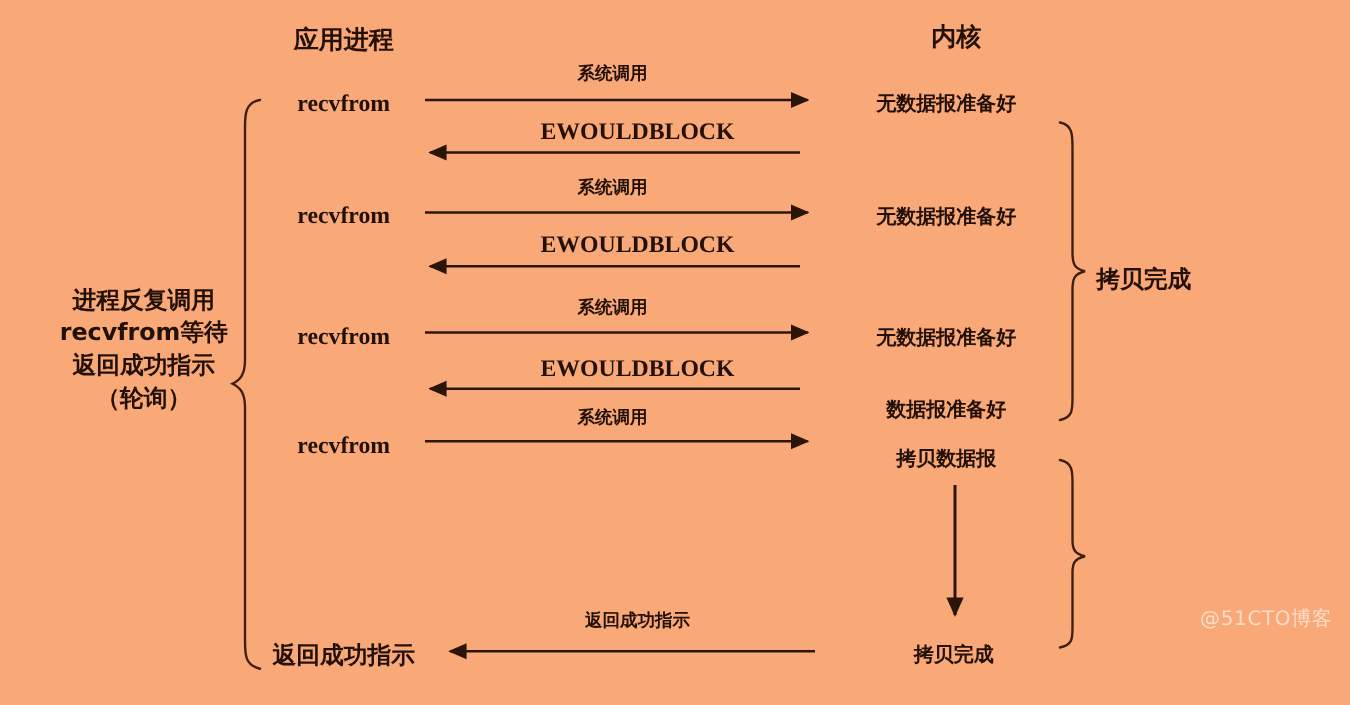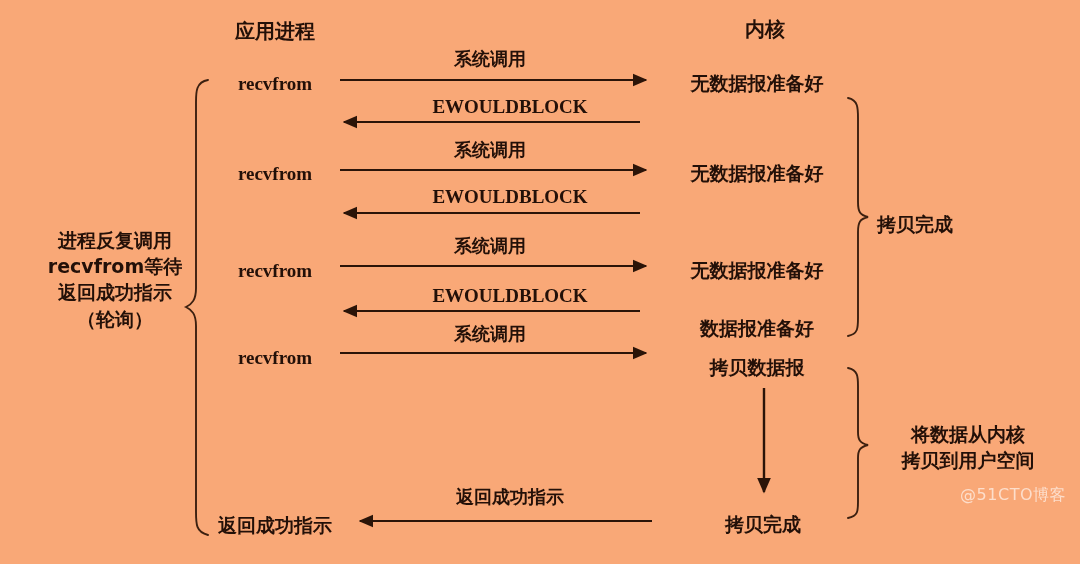--- a/index.html
+++ b/index.html
@@ -38,24 +38,24 @@
     font-family: "Liberation Serif", "DejaVu Serif", serif;
     font-weight: 600;
   }
   .hdr {
     font-size: 20px;
   }
   .lbl-recvfrom {
     font-size: 19px;
   }
   .lbl-kernel {
-    font-size: 19px;
+    font-size: 16px;
   }
   .lbl-arrow-cn {
-    font-size: 18px;
+    font-size: 14px;
   }
   .lbl-arrow-en {
     font-size: 19px;
     margin-left: 20px;
   }
   .brace-note {
     font-size: 19px;
     text-align: center;
   }
   .multiline {
@@ -131,22 +131,20 @@
   <div class="txt cn center lbl-kernel" style="left:757px; top:270px;">无数据报准备好</div>
 
   <div class="txt cn center lbl-kernel" style="left:757px; top:328px;">数据报准备好</div>
 
   <div class="txt cn center lbl-kernel" style="left:757px; top:367px;text-align:center;">拷贝数据报</div>
 
   <div class="txt cn center lbl-kernel" style="left:763px; top:524px;">拷贝完成</div>
 
   <div class="txt cn center brace-note" style="left:915px; top:224px;">拷贝完成</div>
 
-  <div class="multiline cn brace-note" style="left:868px; top:421px; width:200px;">将数据从内核
-拷贝到用户空间</div>
 
   <svg class="overlay" viewBox="0 0 1080 564">
     <defs>
       <marker id="arrowR" viewBox="0 0 10 10" refX="9" refY="5" markerWidth="7" markerHeight="7" orient="auto-start-reverse">
         <path d="M 0 0.6 L 10 5 L 0 9.4 z" fill="#2b1408"></path>
       </marker>
       <marker id="arrowL" viewBox="0 0 10 10" refX="9" refY="5" markerWidth="7" markerHeight="7" orient="auto-start-reverse">
         <path d="M 0 0.6 L 10 5 L 0 9.4 z" fill="#2b1408"></path>
       </marker>
       <marker id="arrowD" viewBox="0 0 10 10" refX="9" refY="5" markerWidth="6.5" markerHeight="6.5" orient="auto-start-reverse">

